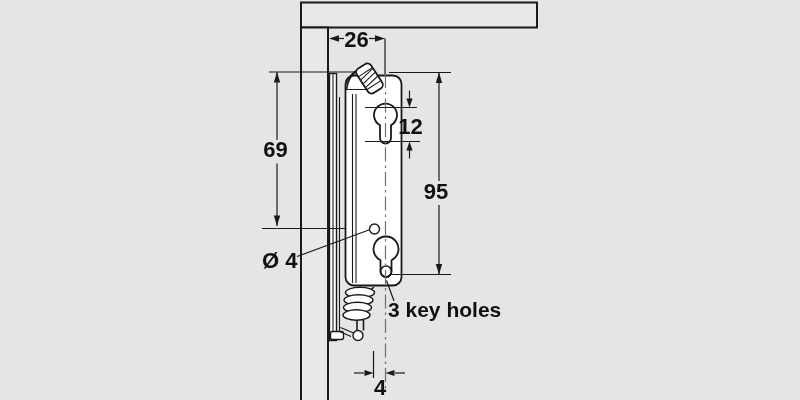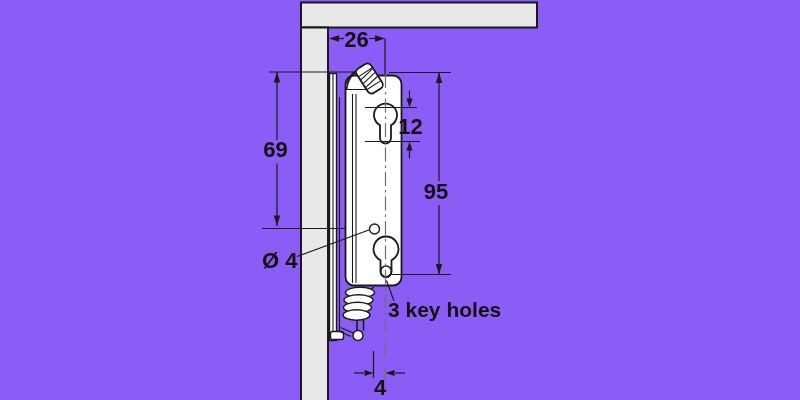--- a/index.html
+++ b/index.html
@@ -1,16 +1,16 @@
 <!DOCTYPE html>
 <html><head>
 <meta charset="utf-8">
 <style>
   html,body { margin:0; padding:0; background:#fff; }
-  .stage { position:relative; width:800px; height:400px; background:#8b5cf6; overflow:hidden; }
+  .stage { position:relative; width:800px; height:400px; background:#e5e5e5; overflow:hidden; }
   svg { position:absolute; left:0; top:0; }
 
   .panel     { fill:#e8e8e8; stroke:#1a1a1a; stroke-width:2; }
   .part      { fill:#ffffff; stroke:#1a1a1a; stroke-width:1.8; }
   .part-med  { fill:#ffffff; stroke:#1a1a1a; stroke-width:1.4; }
   .edge      { fill:none;    stroke:#1a1a1a; stroke-width:1.1; }
   .edge-bold { fill:none;    stroke:#1a1a1a; stroke-width:1.6; }
   .dline     { fill:none;    stroke:#1a1a1a; stroke-width:1.2; }
   .dhead     { fill:#1a1a1a; stroke:none; }
   .cline     { fill:none;    stroke:#6f6f6f; stroke-width:1.2; stroke-dasharray:14 4 2.5 4; }

